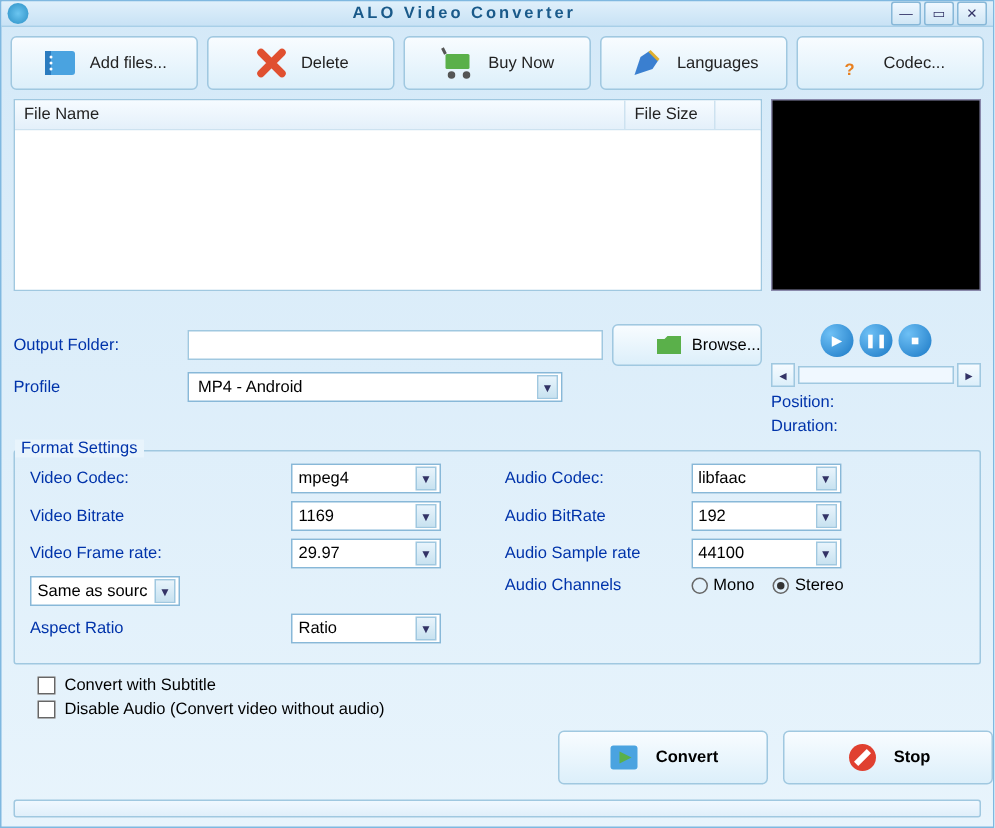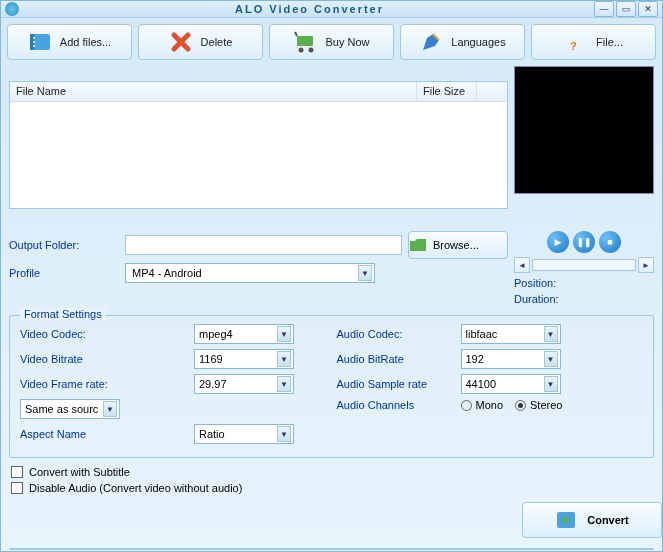--- a/index.html
+++ b/index.html
@@ -8,55 +8,55 @@
   .titlebar { height: 22px; background: linear-gradient(#e0f0fb, #c8e2f5); display: flex; align-items: center; padding: 0 4px; border-bottom: 1px solid #a8cfe8; }
   .app-icon { width: 14px; height: 14px; border-radius: 50%; background: radial-gradient(#6bc5f0, #2a8fc5); margin-right: 6px; }
   .title-text { flex: 1; text-align: center; color: #1a5a8a; font-weight: bold; letter-spacing: 2px; }
   .win-btns { display: flex; gap: 2px; }
   .win-btn { width: 20px; height: 16px; border: 1px solid #88b8d8; background: linear-gradient(#f0f8ff,#d0e6f5); border-radius: 2px; display: flex; align-items: center; justify-content: center; font-size: 9px; color: #336; cursor: pointer; }
   .toolbar { display: flex; gap: 6px; padding: 6px; }
   .tool-btn { flex: 1; height: 36px; border: 1px solid #a0c8e0; border-radius: 4px; background: linear-gradient(#f8fcff,#dceffa); display: flex; align-items: center; justify-content: center; gap: 8px; cursor: pointer; }
   .tool-icon { width: 24px; height: 24px; display: flex; align-items: center; justify-content: center; }
   .tool-label { color: #222; }
   .main-row { display: flex; padding: 0 8px; gap: 6px; }
-  .file-table { flex: 1; border: 1px solid #a0c8e0; background: #fff; height: 128px; display: flex; flex-direction: column; margin-top: 15px; }
+  .file-table { flex: 1; border: 1px solid #a0c8e0; background: #fff; height: 128px; display: flex; flex-direction: column; }
   .table-head { display: flex; background: linear-gradient(#f6fbff,#e4f0fa); border-bottom: 1px solid #cde2f0; height: 20px; }
   .th { padding: 3px 6px; border-right: 1px solid #cde2f0; color: #222; }
   .th-name { flex: 1; }
   .th-size { width: 60px; }
   .th-last { width: 30px; border-right: none; }
   .table-body { flex: 1; background: #fff; }
   .preview { width: 140px; height: 128px; background: #000; border: 1px solid #88a; }
   .mid-row { display: flex; padding: 22px 8px 4px; gap: 6px; align-items: flex-start; }
   .mid-left { flex: 1; }
   .field-row { display: flex; align-items: center; margin-bottom: 4px; gap: 6px; }
   .label { width: 110px; color: #0033aa; }
   .text-input { flex: 1; height: 20px; border: 1px solid #a0c8e0; background: #fff; padding: 0 4px; }
-  .browse-btn { width: 100px; height: 28px; border: 1px solid #a0c8e0; border-radius: 4px; background: linear-gradient(#f8fcff,#dceffa); display: flex; align-items: center; justify-content: flex-start; gap: 6px; cursor: pointer; }
+  .browse-btn { width: 100px; height: 28px; border: 1px solid #a0c8e0; border-radius: 4px; background: linear-gradient(#f8fcff,#dceffa); display: flex; align-items: center; justify-content: flex-end; gap: 6px; cursor: pointer; }
   .select { flex: 1; height: 20px; border: 1px solid #88b8d8; background: #fff; display: flex; align-items: center; justify-content: space-between; padding: 0 2px 0 6px; cursor: pointer; }
   .select-arrow { width: 14px; height: 16px; background: linear-gradient(#e8f4fc,#c8e2f0); border: 1px solid #a0c8e0; display: flex; align-items: center; justify-content: center; font-size: 8px; color: #336; }
   .player-col { width: 140px; }
   .player-ctrls { display: flex; gap: 4px; justify-content: center; margin-bottom: 4px; }
   .circle-btn { width: 22px; height: 22px; border-radius: 50%; background: radial-gradient(circle at 30% 30%, #6ec0f5, #1a78c5); display: flex; align-items: center; justify-content: center; color: #fff; font-size: 9px; cursor: pointer; }
   .seek-row { display: flex; gap: 2px; align-items: center; }
   .seek-btn { width: 16px; height: 16px; border: 1px solid #a0c8e0; background: linear-gradient(#f6fbff,#dceffa); display: flex; align-items: center; justify-content: center; font-size: 8px; cursor: pointer; color: #336; }
   .seek-track { flex: 1; height: 12px; border: 1px solid #a0c8e0; background: #f0f8ff; }
   .info-line { color: #0033aa; margin-top: 4px; }
   .format-group { margin: 6px 8px; border: 1px solid #a0c8e0; border-radius: 2px; padding: 8px 10px 8px; position: relative; }
-  .group-title { position: absolute; top: -8px; left: 10px; background: #e8f4fc; padding: 0 4px; color: #0033aa; }
+  .group-title { position: absolute; top: -8px; left: 0; background: #e8f4fc; padding: 0 4px; color: #0033aa; }
   .format-cols { display: flex; gap: 10px; }
   .col { flex: 1; }
   .settings-row { display: flex; align-items: center; margin-bottom: 5px; gap: 4px; }
   .settings-label { width: 170px; color: #0033aa; }
   .small-select { width: 100px; height: 20px; border: 1px solid #88b8d8; background: #fff; display: flex; align-items: center; justify-content: space-between; padding: 0 2px 0 4px; cursor: pointer; }
   .radio-row { display: flex; align-items: center; gap: 12px; }
   .radio { display: flex; align-items: center; gap: 4px; cursor: pointer; }
   .radio-dot { width: 11px; height: 11px; border: 1px solid #666; border-radius: 50%; display: flex; align-items: center; justify-content: center; }
   .radio-dot.checked::after { content: ""; width: 5px; height: 5px; background: #333; border-radius: 50%; }
-  .checkbox-row { display: flex; align-items: center; gap: 6px; padding: 2px 10px; }
+  .checkbox-row { display: flex; align-items: center; gap: 6px; padding: 2px 24px; }
   .cbox { width: 12px; height: 12px; border: 1px solid #666; background: #fff; cursor: pointer; }
   .action-row { display: flex; justify-content: flex-end; gap: 10px; padding: 6px 0; }
   .big-btn { width: 140px; height: 36px; border: 1px solid #a0c8e0; border-radius: 4px; background: linear-gradient(#f8fcff,#dceffa); display: flex; align-items: center; justify-content: center; gap: 10px; cursor: pointer; font-size: 14px; font-weight: bold; }
   .statusbar { margin: 4px 8px 6px; height: 18px; border: 1px solid #a0c8e0; background: linear-gradient(#f0f8ff,#e0effa); border-radius: 2px; }
   svg { display: block; }
 </style>
 </head>
 <body>
 
 <div class="window">
@@ -111,21 +111,21 @@
           </svg>
       </span>
       <span class="tool-label">Languages</span>
     </div>
     <div class="tool-btn">
       <span class="tool-icon">
         <svg width="24" height="24">
             <text x="6" y="20" font-size="22" font-weight="bold" fill="#e88020">?</text>
           </svg>
       </span>
-      <span class="tool-label">File...</span>
+      <span class="tool-label">Codec...</span>
     </div>
   </div>
 
   <div class="main-row">
     <div class="file-table">
       <div class="table-head">
         <div class="th th-name">File Name</div>
         <div class="th th-size">File Size</div>
         <div class="th th-last"></div>
       </div>
@@ -197,21 +197,21 @@
               <span class="select-arrow">▼</span>
             </div>
         </div>
         <div class="settings-row">
           <div class="small-select">
               <span style="white-space:nowrap;overflow:hidden">Same as sourc</span>
               <span class="select-arrow">▼</span>
             </div>
         </div>
         <div class="settings-row">
-          <div class="settings-label">Aspect Name</div>
+          <div class="settings-label">Aspect Ratio</div>
           <div class="small-select">
               <span>Ratio</span>
               <span class="select-arrow">▼</span>
             </div>
         </div>
       </div>
       <div class="col">
         <div class="settings-row">
           <div class="settings-label" style="width:120px">Audio Codec:</div>
           <div class="small-select">
@@ -262,17 +262,26 @@
   <div class="action-row">
     <div class="big-btn">
       <span>
         <svg width="22" height="22">
             <rect x="2" y="3" width="18" height="16" fill="#4aa3e0" rx="2"></rect>
             <path d="M8 7 L16 11 L8 15 Z" fill="#5ab04a"></path>
           </svg>
       </span>
       <span>Convert</span>
     </div>
+    <div class="big-btn">
+      <span>
+        <svg width="22" height="22">
+            <circle cx="11" cy="11" r="9" fill="#e04030"></circle>
+            <rect x="5" y="9" width="12" height="4" fill="#fff" transform="rotate(-45 11 11)"></rect>
+          </svg>
+      </span>
+      <span>Stop</span>
+    </div>
   </div>
 
   <div class="statusbar"></div>
 
 </div>
 
 </body></html>

